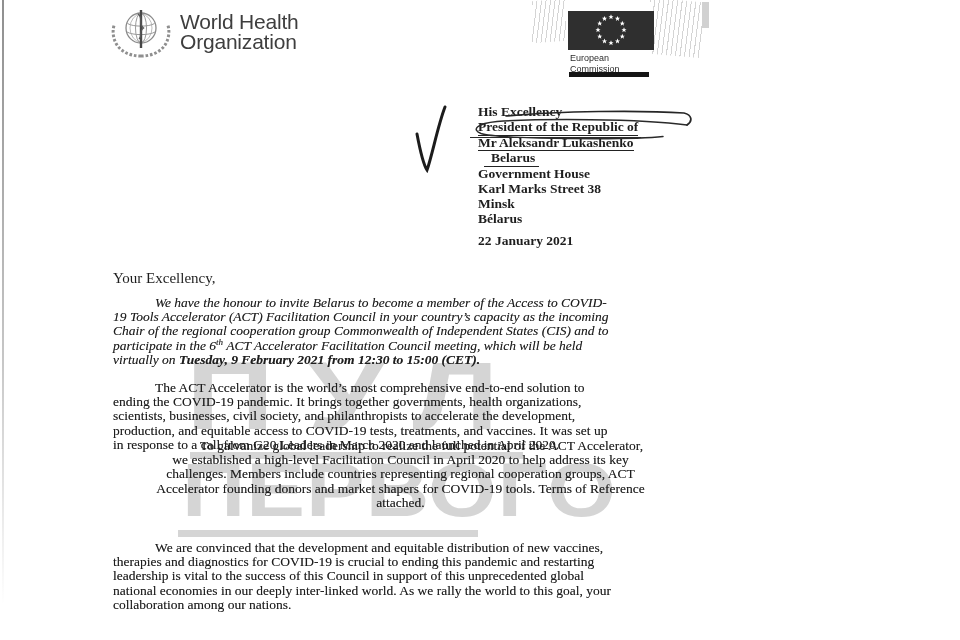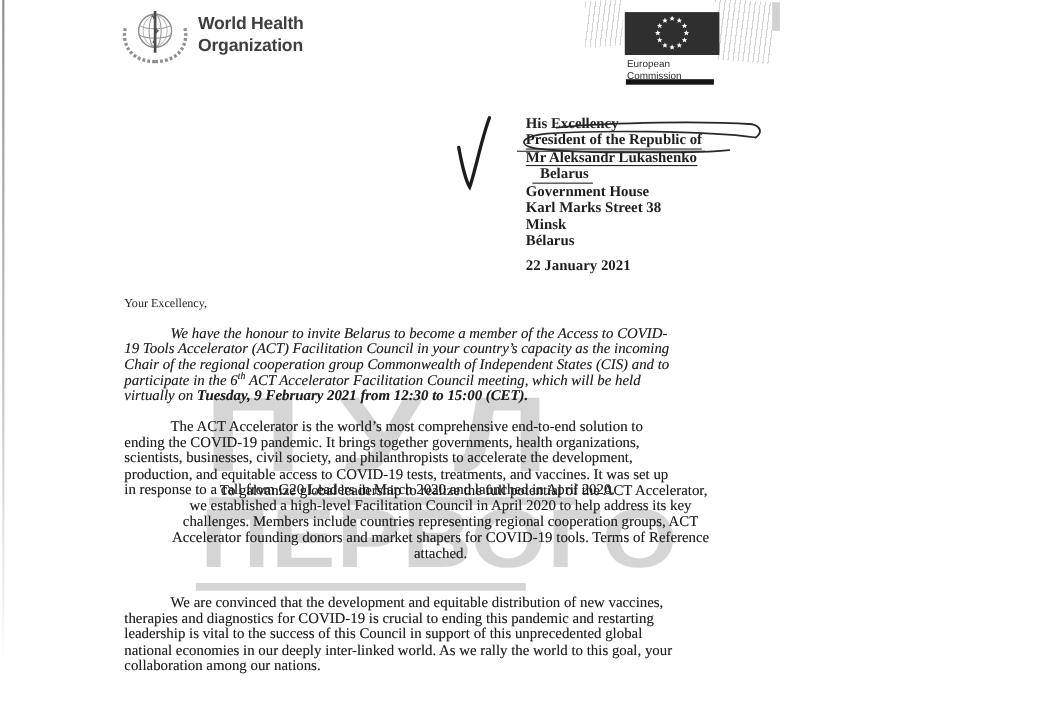--- a/index.html
+++ b/index.html
@@ -6,21 +6,21 @@
   .page{position:relative;width:960px;height:640px;background:#ffffff;overflow:hidden;
         font-family:"Liberation Serif","DejaVu Serif",serif;color:#1e1e1e;}
   .abs{position:absolute;}
 
   
   .scan-edge-left{left:2px;top:0;width:2px;height:605px;
     background:linear-gradient(#8f8f8f,#c7c7c7 60%,rgba(200,200,200,0));}
 
   
   .who-name{left:180px;top:12px;font-family:"Liberation Sans","DejaVu Sans",sans-serif;
-    font-weight:bold;font-size:16px;line-height:19.5px;color:#3e3e3e;letter-spacing:-.2px;}
+    font-weight:normal;font-size:21px;line-height:19.5px;color:#3e3e3e;letter-spacing:-.2px;}
   .ec-flag{left:568px;top:11px;width:86px;height:39px;background:#2f2f2f;}
   .ec-label{left:570px;top:53px;font-family:"Liberation Sans","DejaVu Sans",sans-serif;
     font-size:9px;line-height:10.5px;color:#2c2c2c;}
   .ec-bar{left:569px;top:72px;width:80px;height:4.5px;background:#141414;}
   .moire{opacity:.5;background:repeating-linear-gradient(97deg,#aaa 0 1px,rgba(255,255,255,0) 1px 4.5px);}
   .moire-l{left:532px;top:0;width:34px;height:42px;transform:skewY(-4deg);}
   .moire-r{left:650px;top:0;width:52px;height:56px;transform:skewY(5deg);}
   .gray-dash{left:702px;top:2px;width:7px;height:26px;background:#b3b3b3;opacity:.6;}
 
   
@@ -35,21 +35,21 @@
   
   .recipient{left:478px;top:105px;font-size:13.5px;line-height:14.8px;font-weight:bold;z-index:2;}
   .recipient .rline{white-space:nowrap;}
   .u{border-bottom:1.5px solid #222;width:fit-content;}
   .u-double{position:relative;border-bottom:1.5px solid #222;width:fit-content;}
   .u-double::after{content:"";position:absolute;left:-8px;right:-3px;bottom:-3.5px;height:1.5px;background:#2a2a2a;}
   .indent-line{margin-left:6px;padding-left:7px;padding-right:4px;}
   .date{left:478px;top:233px;font-size:13.5px;font-weight:bold;z-index:2;}
 
   
-  .salutation{left:113px;top:270px;font-size:11px;z-index:2;}
+  .salutation{left:113px;top:270px;font-size:15px;z-index:2;}
   .para{left:113px;width:575px;font-size:13.5px;line-height:14.2px;z-index:2;
         text-shadow:0 0 .4px rgba(20,20,20,.45);}
   .para .bodyline{white-space:nowrap;}
   .para .bodyline:first-child{text-indent:42px;}
   .p1{top:296px;font-style:italic;} .p2{top:381px;} .p3{top:439px;text-align:center;} .p4{top:541px;}
   .b{font-weight:bold;}
   .sup{vertical-align:super;font-size:9px;line-height:0;}
 
   .pen{z-index:3;pointer-events:none;}
   svg{display:block;}

